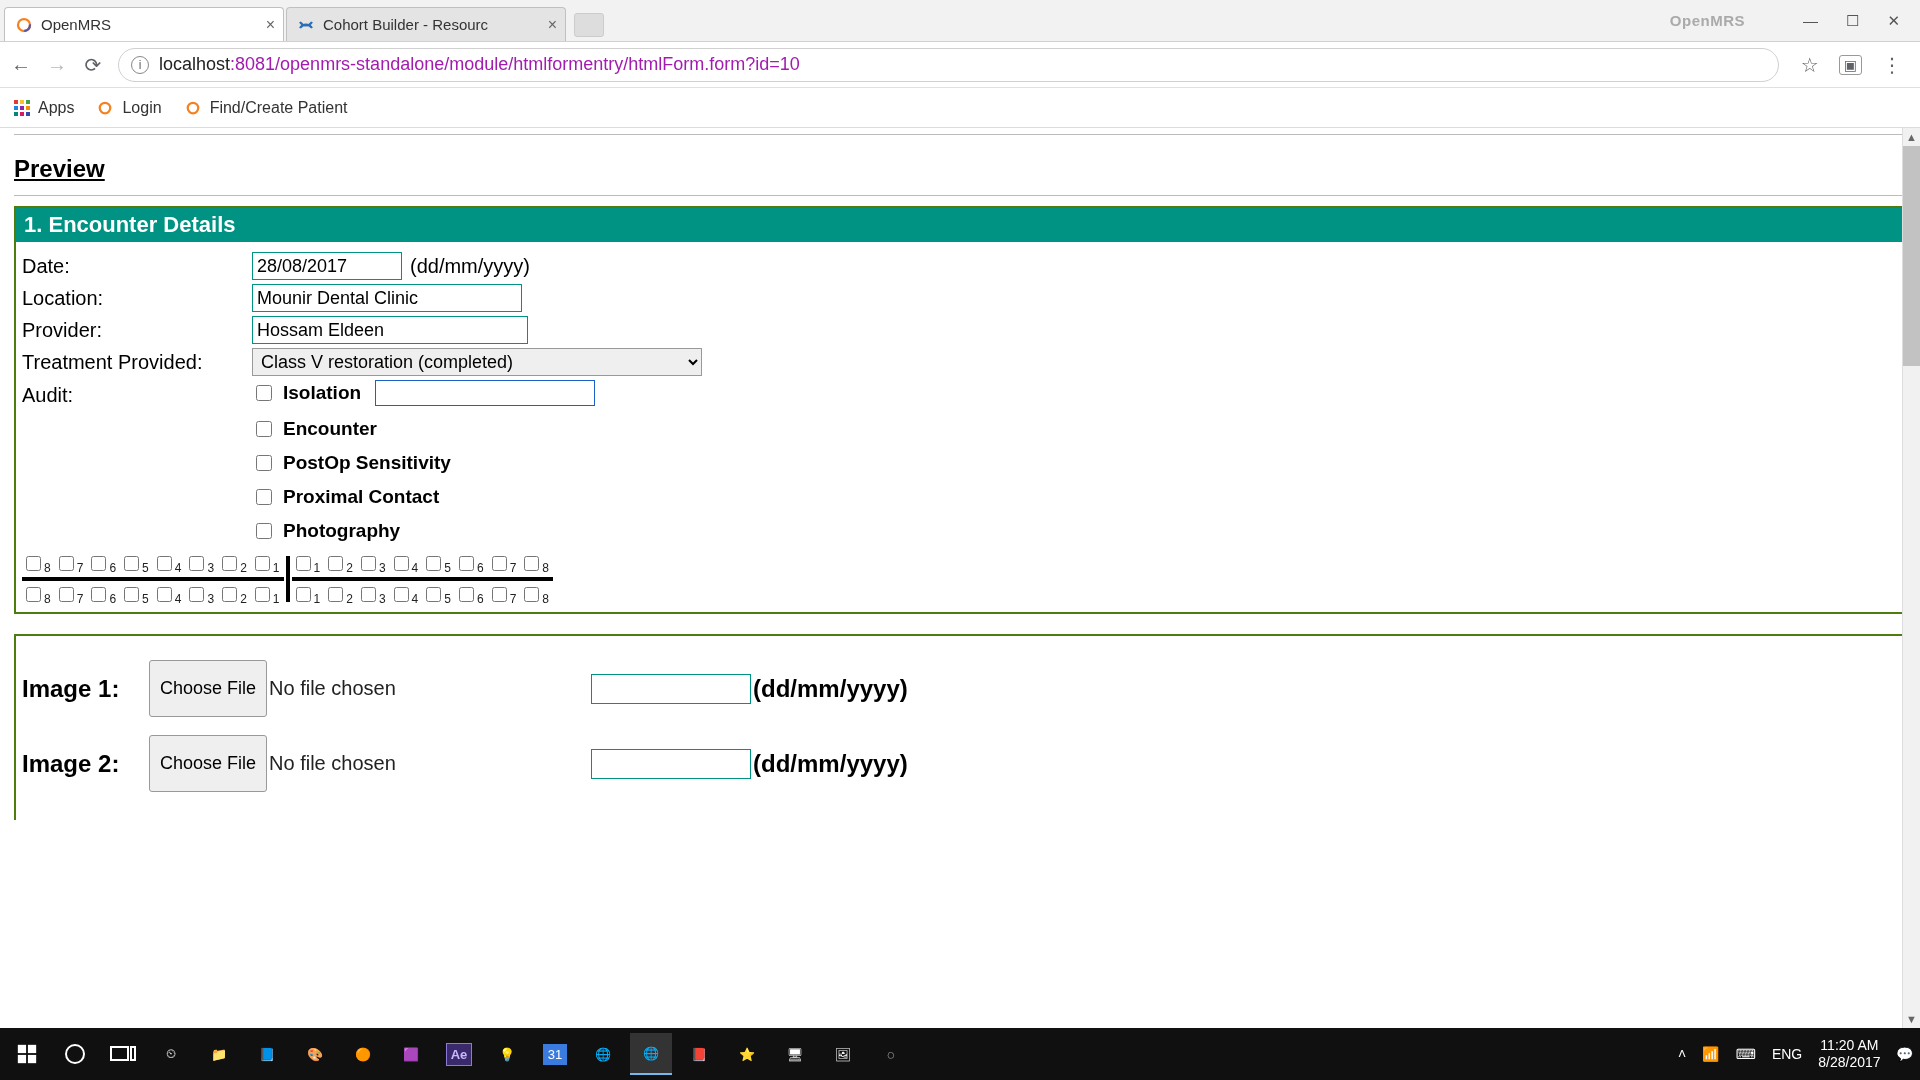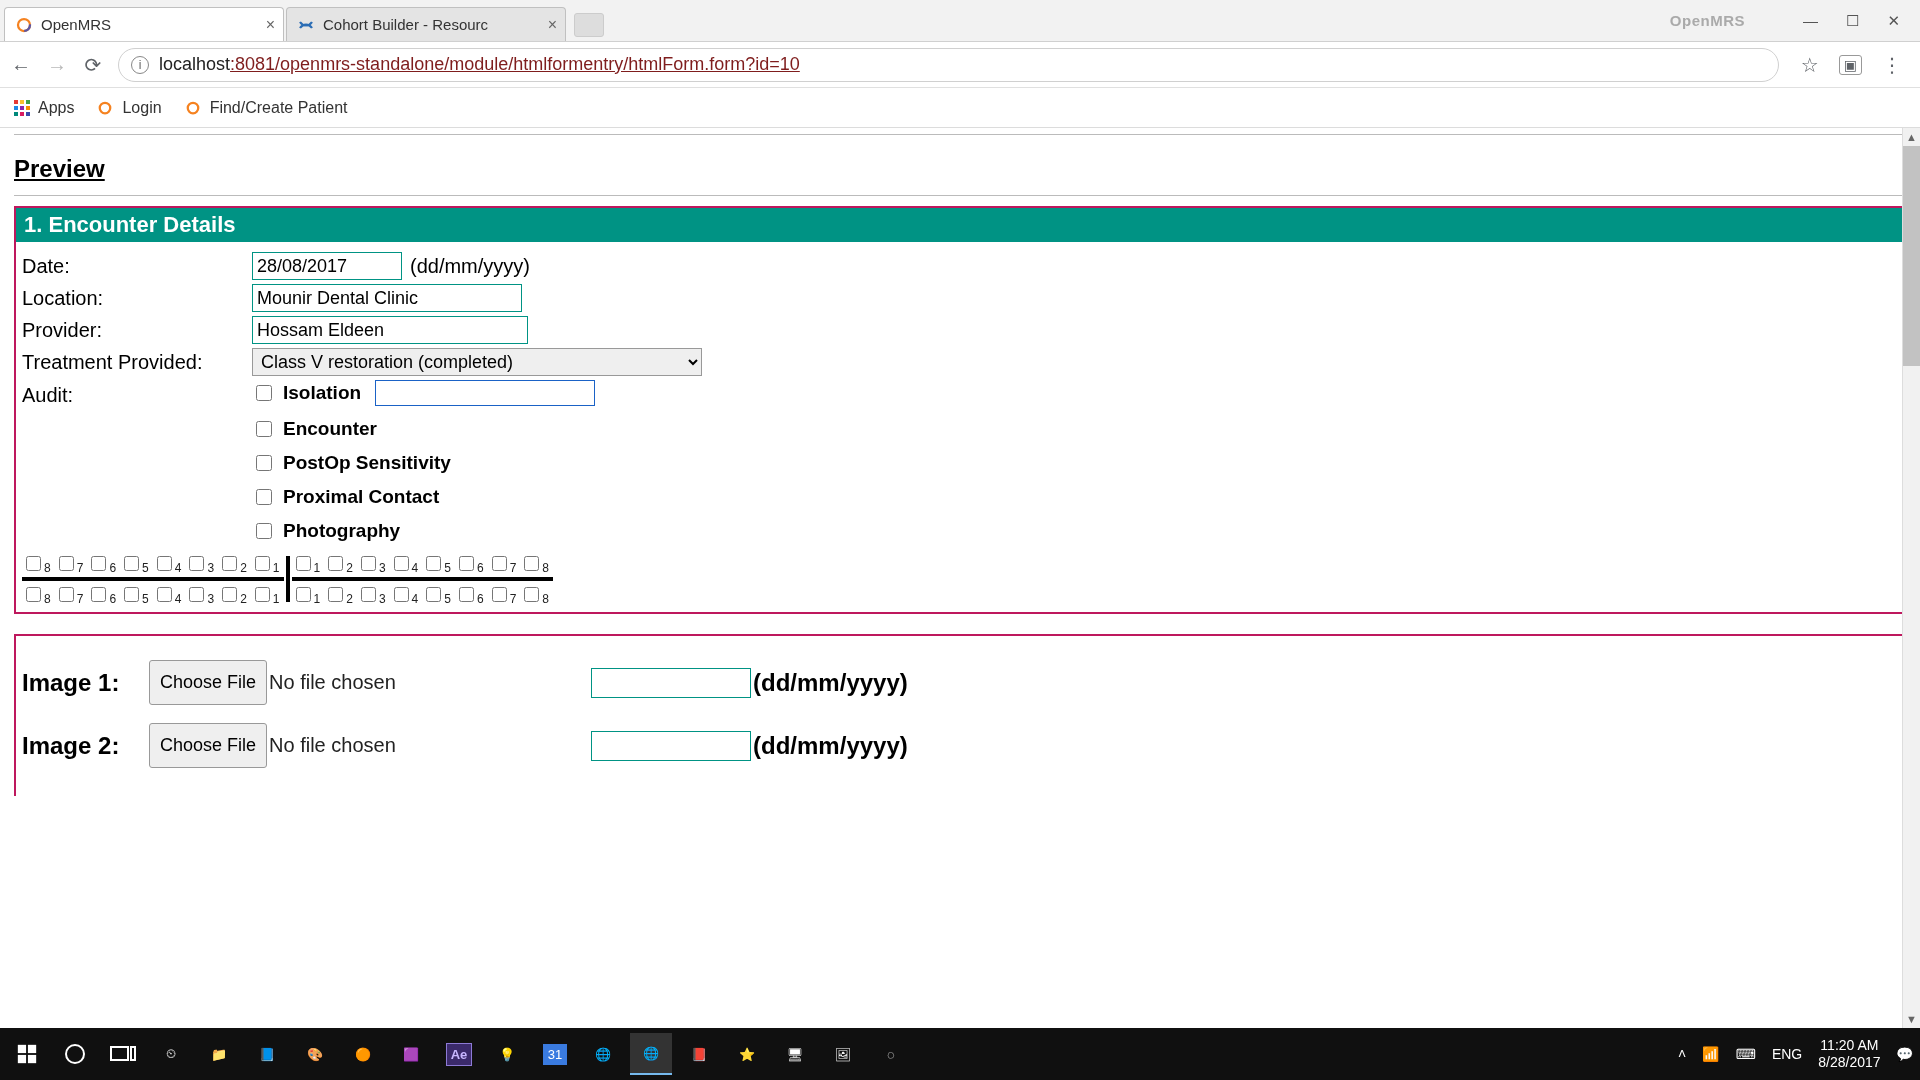--- a/index.html
+++ b/index.html
@@ -59,39 +59,39 @@
     background:#fff;
   }
   .navicon { color:#5f6368; font-size:20px; width:22px; text-align:center; }
   .navicon.disabled { color:#b8b8b8; }
   .omnibox {
     flex:1; height:34px; border:1px solid #d0d0d0; border-radius:22px;
     display:flex; align-items:center; padding:0 12px; font-size:18px; color:#555;
   }
   .omnibox .info { width:18px;height:18px;border:1.5px solid #888;border-radius:50%; display:flex;align-items:center;justify-content:center;font-size:12px;margin-right:10px; color:#666;}
   .omnibox .host { color:#222; }
-  .omnibox .path { color:#7f1d1d;text-decoration:underline; }
+  .omnibox .path { color:#a21caf; }
   .righticons { display:flex; align-items:center; gap:20px; color:#5f6368; font-size:20px; padding:0 8px;}
   
   .bookmarks {
     height: 40px; display:flex; align-items:center; gap:22px;
     padding: 0 14px; border-bottom:1px solid #dcdcdc; font-size:16px; color:#333;
   }
   .bm-item { display:flex; align-items:center; gap:8px; }
   .bm-item .bico { width:18px;height:18px; }
   .apps-icon { display:grid; grid-template-columns:repeat(3,4px); grid-template-rows:repeat(3,4px); gap:2px;}
   .apps-icon span{ width:4px;height:4px;}
   
   .content-viewport { height: calc(1080px - 42px - 46px - 40px - 52px); overflow-y:scroll; }
   .page { padding: 0 14px 40px 14px; }
   .thin-hr { border:none; border-top:1px solid #bbb; margin:6px 0 10px 0;}
   .preview-link { font-size:24px; font-weight:bold; text-decoration:underline; color:#000; display:inline-block; margin:10px 0 6px 0;}
   .page-h1 { font-size:34px; font-weight:900; margin:8px 0 14px 0; font-family: Verdana, Geneva, sans-serif;}
   .panel {
-    border:2px solid #be185d; margin-bottom:20px;
+    border:2px solid #4d7c0f; margin-bottom:20px;
   }
   .panel-head {
     background:#009384; color:#fff; font-size:22px; font-weight:900;
     padding:4px 8px; font-family: Verdana, Geneva, sans-serif;
   }
   .panel-body { padding:6px 6px 10px 6px; }
   .frow { display:flex; align-items:center; margin:4px 0; font-size:20px; }
   .frow .flabel { width:230px; }
   .tinput {
     border:1px solid #009384; height:28px; font-size:18px; padding:2px 4px; color:#000;
@@ -113,21 +113,21 @@
   .toothcell sub{ font-size:12px; margin-left:3px; color:#222; position:relative; top:4px;}
   .vdiv-outer{ width:8px; align-self:stretch; display:flex; justify-content:center;}
   .vdiv{ width:0; border-left:2px solid #000; border-right:2px solid #000; height:100%; margin:0 1px;}
   .vdiv-outer .vdiv{ height:100%; }
   .tooth-chart .vstack{ display:flex; flex-direction:column; align-items:stretch;}
   .hdiv { height:0; border-top:2px solid #000; border-bottom:2px solid #000; margin:6px 0;}
   
   .img-row { display:flex; align-items:center; gap:2px; margin:18px 0; font-size:24px; font-weight:900; font-family: Verdana, Geneva, sans-serif;}
   .img-row .lbl { width:125px;}
   .choosebtn {
-    font-size:18px; padding:11px 10px; background:#efefef; border:1px solid #999; border-radius:3px; font-weight:normal; font-family:Arial;
+    font-size:18px; padding:17px 10px; background:#efefef; border:1px solid #999; border-radius:3px; font-weight:normal; font-family:Arial;
   }
   .nofile { font-size:20px; font-weight:normal; font-family:Arial; color:#222; width:320px;}
   .dateinput { border:1px solid #009384; height:30px; width:160px;}
   
   .taskbar {
     position:fixed; bottom:0; left:0; right:0; height:52px; background:#101010; color:#fff;
     display:flex; align-items:center; justify-content:space-between; padding:0 6px;
   }
   .tb-left { display:flex; align-items:center; gap:6px;}
   .tb-icon { width:42px; height:42px; display:flex; align-items:center; justify-content:center; }

